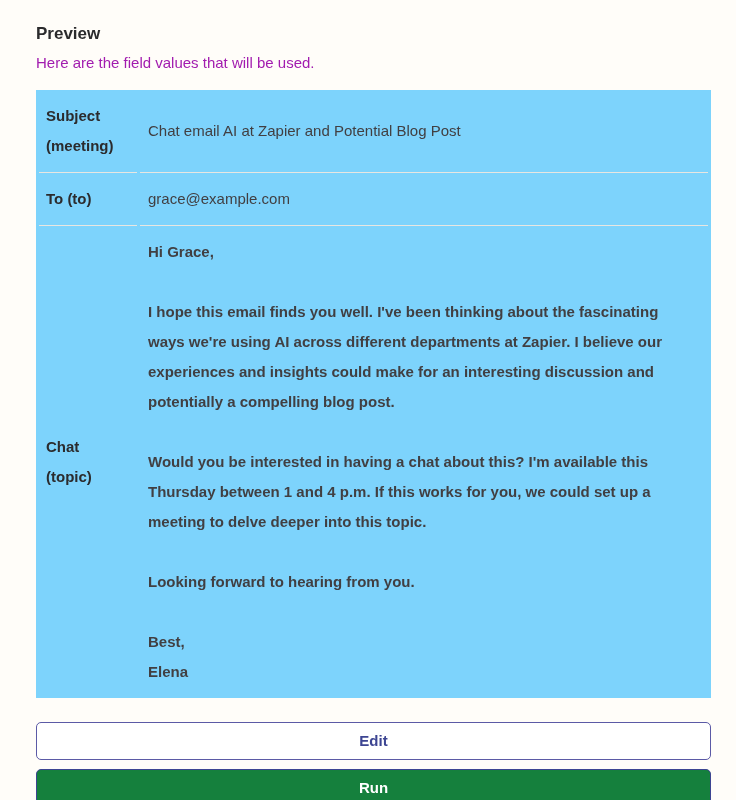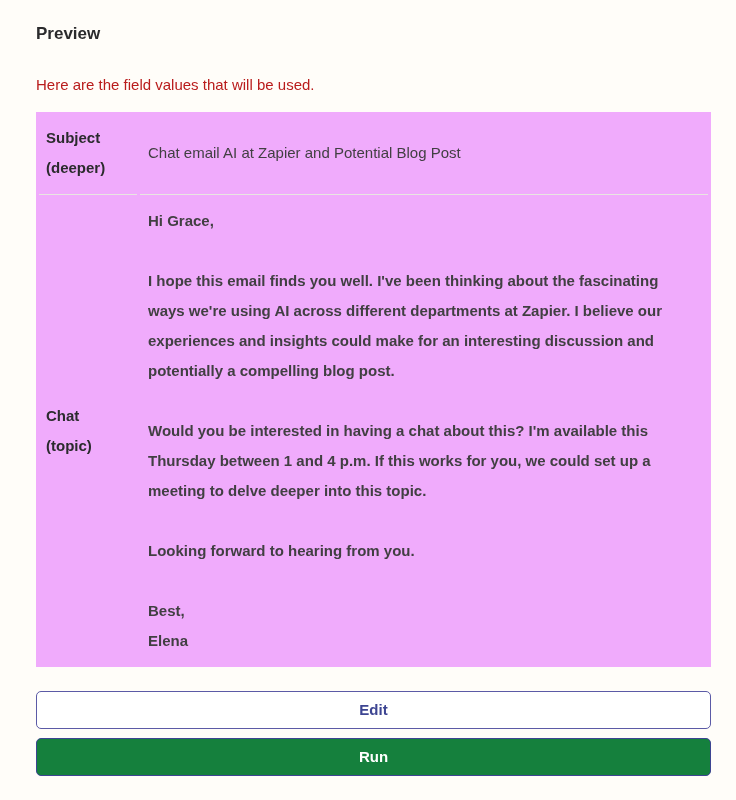--- a/index.html
+++ b/index.html
@@ -11,32 +11,32 @@
     overflow: hidden;
   }
   .container {
     padding: 24px 25px 0 36px;
   }
   .page-title {
     font-size: 17px;
     font-weight: 700;
     color: #2b2b2d;
     line-height: 20px;
-    margin-bottom: 31px;
+    margin-bottom: 9px;
   }
   .page-subtitle {
     font-size: 15px;
-    color: #b91c1c;
+    color: #a21caf;
     line-height: 20px;
     margin-bottom: 17px;
   }
   .preview-table {
     display: table;
     width: 100%;
-    background: #f0abfc;
+    background: #7dd3fc;
     border-collapse: separate;
     border-spacing: 3px 0;
   }
   .field-row { display: table-row; }
   .cell {
     display: table-cell;
     vertical-align: middle;
     font-size: 15px;
     line-height: 30px;
     border-bottom: 1px solid #e8e6e1;
@@ -88,25 +88,32 @@
 
   <div class="page-title">Preview</div>
 
   <div class="page-subtitle">Here are the field values that will be used.</div>
 
   <div class="preview-table">
 
     <div class="field-row">
       <div class="cell label">
         <span>Subject</span>
-        <span>(deeper)</span>
+        <span>(meeting)</span>
       </div>
       <div class="cell value">Chat email AI at Zapier and Potential Blog Post</div>
     </div>
 
+    <div class="field-row">
+      <div class="cell label">
+        <span>To (to)</span>
+        <span></span>
+      </div>
+      <div class="cell value">grace@example.com</div>
+    </div>
 
     <div class="field-row">
       <div class="cell label">
         <span>Chat</span>
         <span>(topic)</span>
       </div>
       <div class="cell value">Hi Grace,
 
 I hope this email finds you well. I've been thinking about the fascinating ways we're using AI across different departments at Zapier. I believe our experiences and insights could make for an interesting discussion and potentially a compelling blog post.
 

